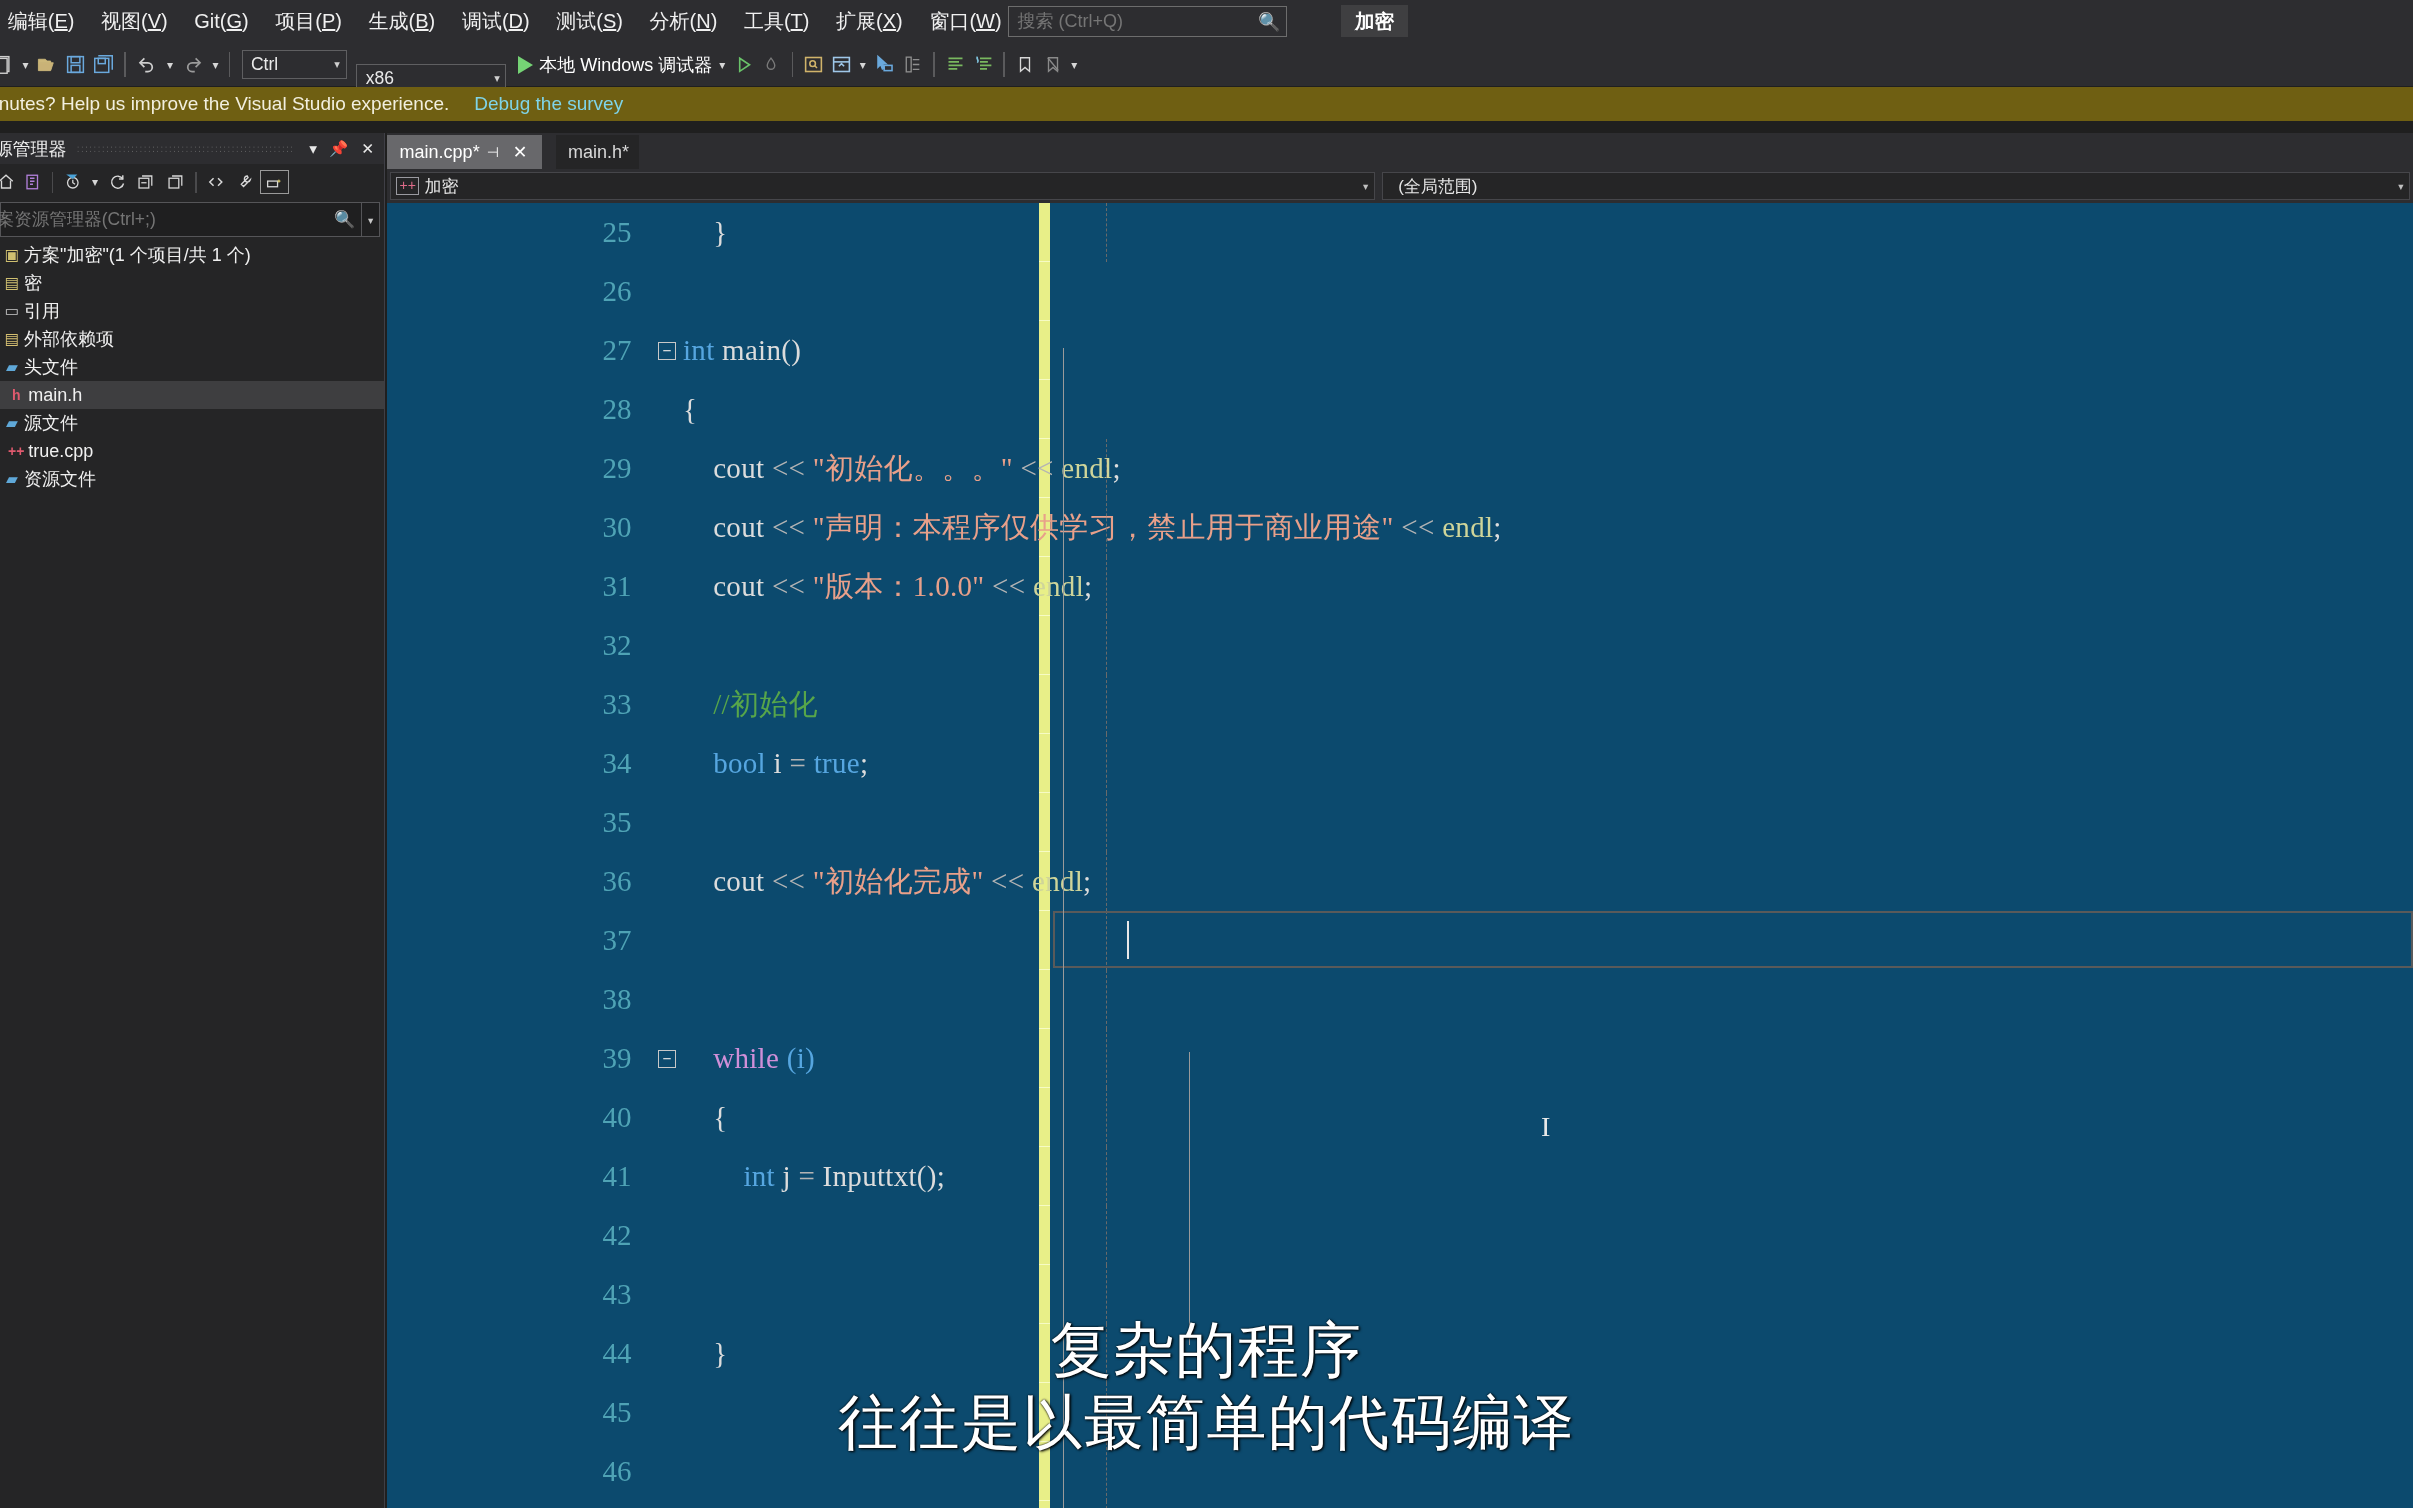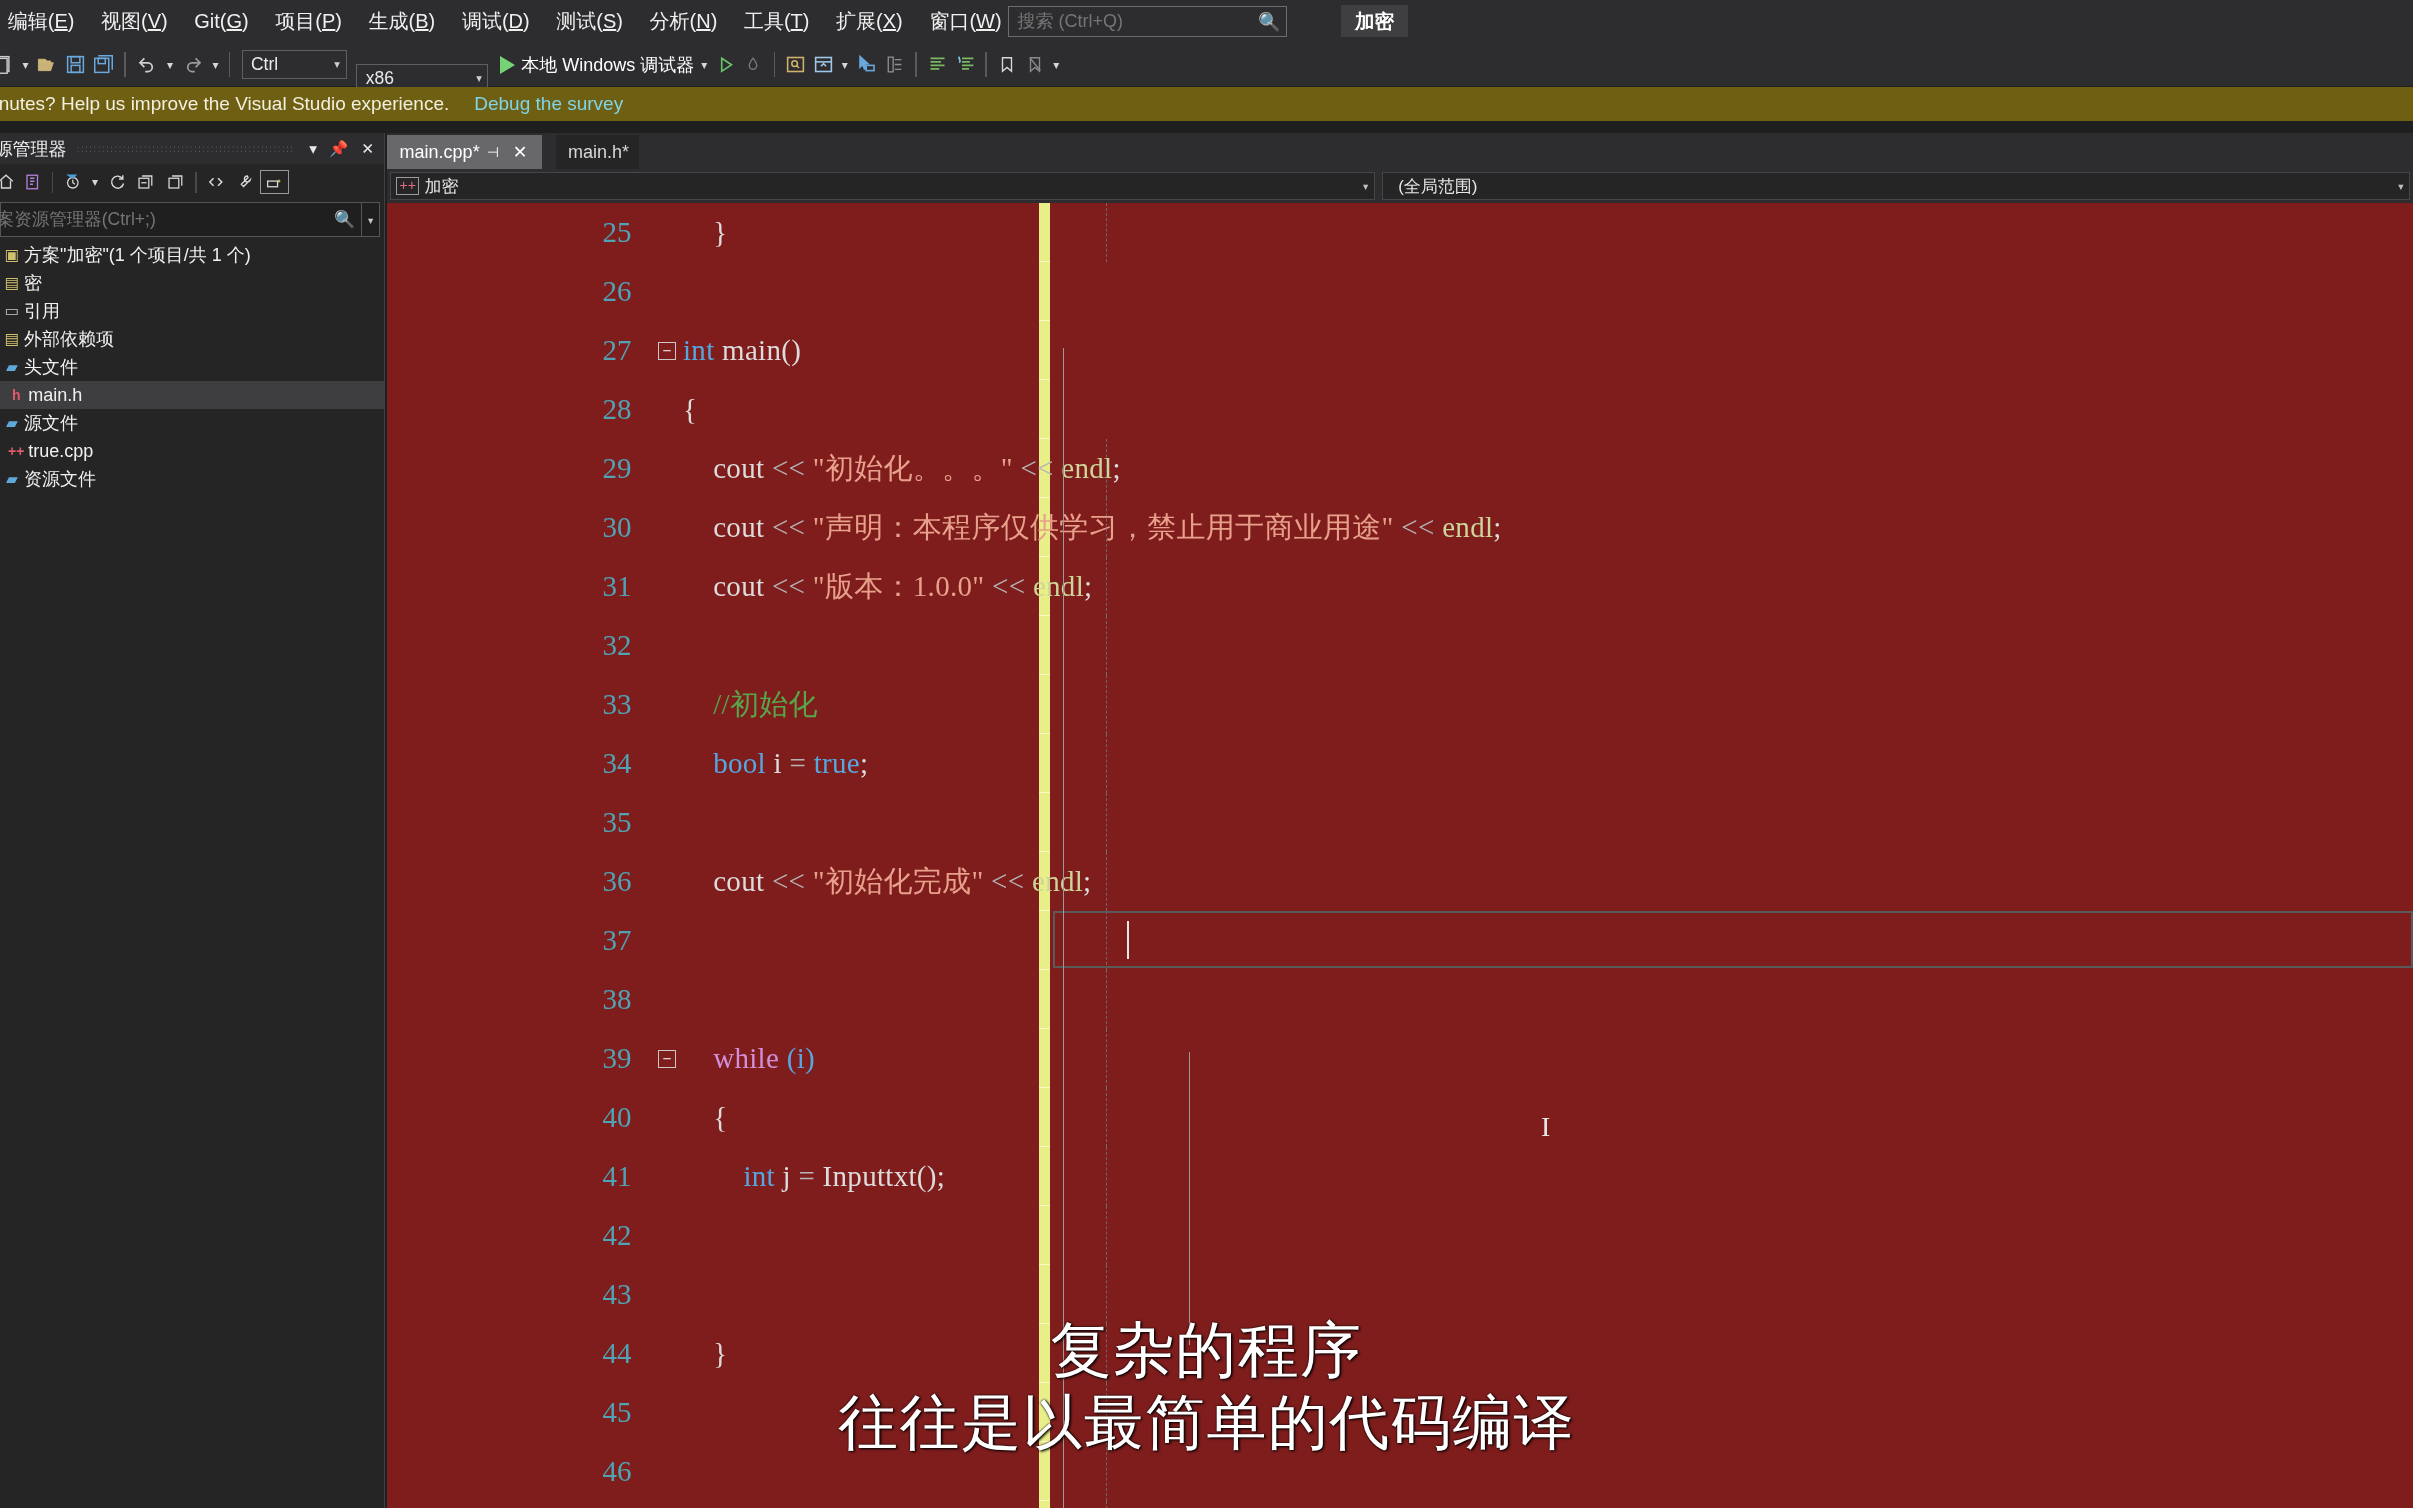--- a/index.html
+++ b/index.html
@@ -50,21 +50,21 @@
   .tb-caret { color: #d6d6d6; font-size: 12px; padding: 0 4.2px; }
   .tb-sep { width: 1.4px; height: 25px; background: #5a5a5c; margin: 0 6.3px; }
   .combo {
     height: 29px; border: 1.4px solid #5f5f61; background: #2d2d30;
     display: flex; align-items: center; padding: 0 5.6px 0 8.4px;
     color: #eaeaea; font-size: 17.5px; margin: 0 4.9px;
   }
   .combo .cval { white-space: nowrap; }
   .combo .carr { margin-left: auto; padding-left: 9.8px; font-size: 11.2px; color: #cfcfcf; }
   .combo-debug { width: 105px; }
-  .combo-plat { width: 132px; margin-top: 28px; }
+  .combo-plat { width: 150px; margin-top: 28px; }
   .run-label { color: #ffffff; font-size: 18px; white-space: nowrap; padding-right: 2.8px;}
   .tri-green {
     width: 0; height: 0; border-left: 15.4px solid #75d375;
     border-top: 9px solid transparent; border-bottom: 9px solid transparent;
   }
 
   
   .banner {
     position: absolute; left: 0; top: 87px; width: 2413px; height: 34px;
     background: #6f5f12; display: flex; align-items: center;
@@ -112,21 +112,21 @@
     height: 28px; display: flex; align-items: center; color: #f0f0f0;
     font-size: 18px; white-space: nowrap; padding-left: 0;
   }
   .tnode.selected { background: #3e3e40; }
   .tico { width: 24px; text-align: center; font-size: 15.4px; flex: none; }
   .tlabel { overflow: hidden; }
 
   
   .editor {
     position: absolute; left: 387px; top: 133px; right: 0; bottom: 0;
-    background: #7f1d1d;
+    background: #0c4a6e;
   }
   .tabstrip { height: 36px; background: #2d2d30; display: flex; align-items: flex-end; }
   .tab {
     height: 34px; display: flex; align-items: center; padding: 0 9.8px 0 12.6px;
     font-size: 18px; color: #f0f0f0; white-space: nowrap;
   }
   .tab.active { background: #68686b; color: #ffffff; }
   .tab.inactive { background: #252526; color: #d8d8d8; margin-left: 14px; }
   .tab-pin { padding: 0 7px; font-size: 14px; }
   .tab-close { padding: 0 4.2px 0 7px; font-size: 17.5px; }

